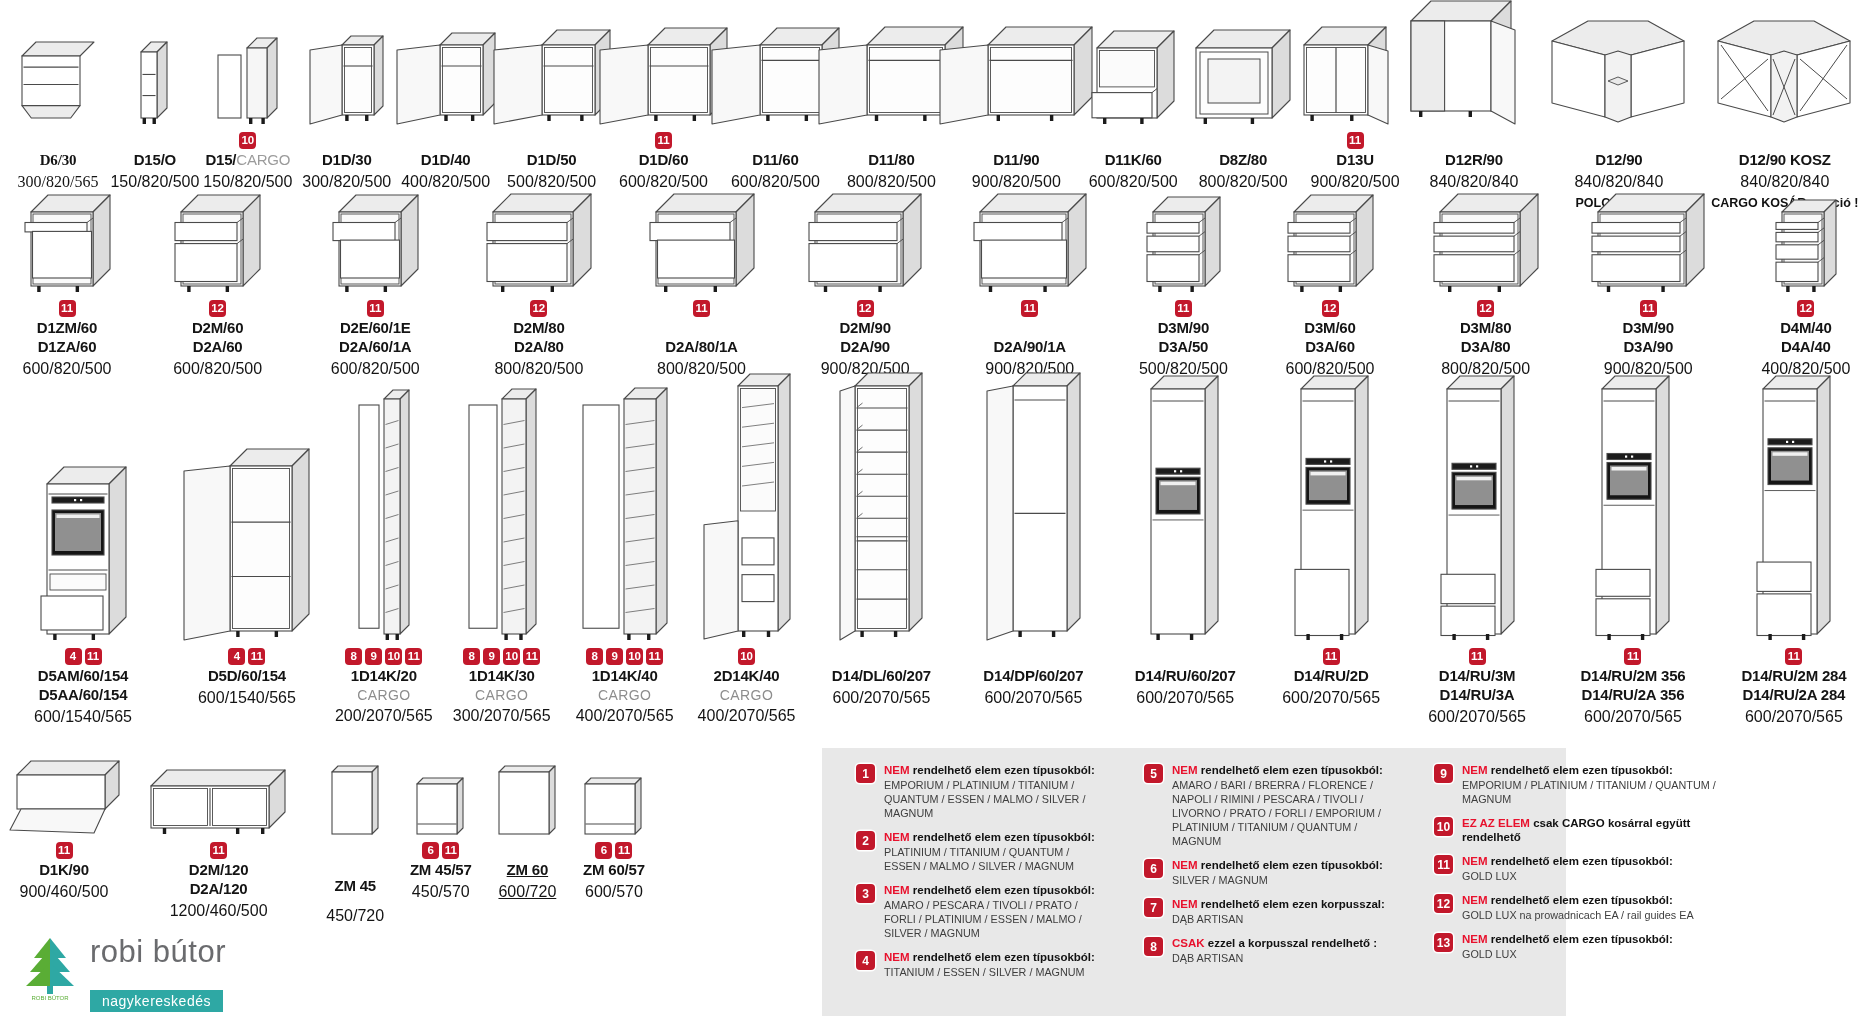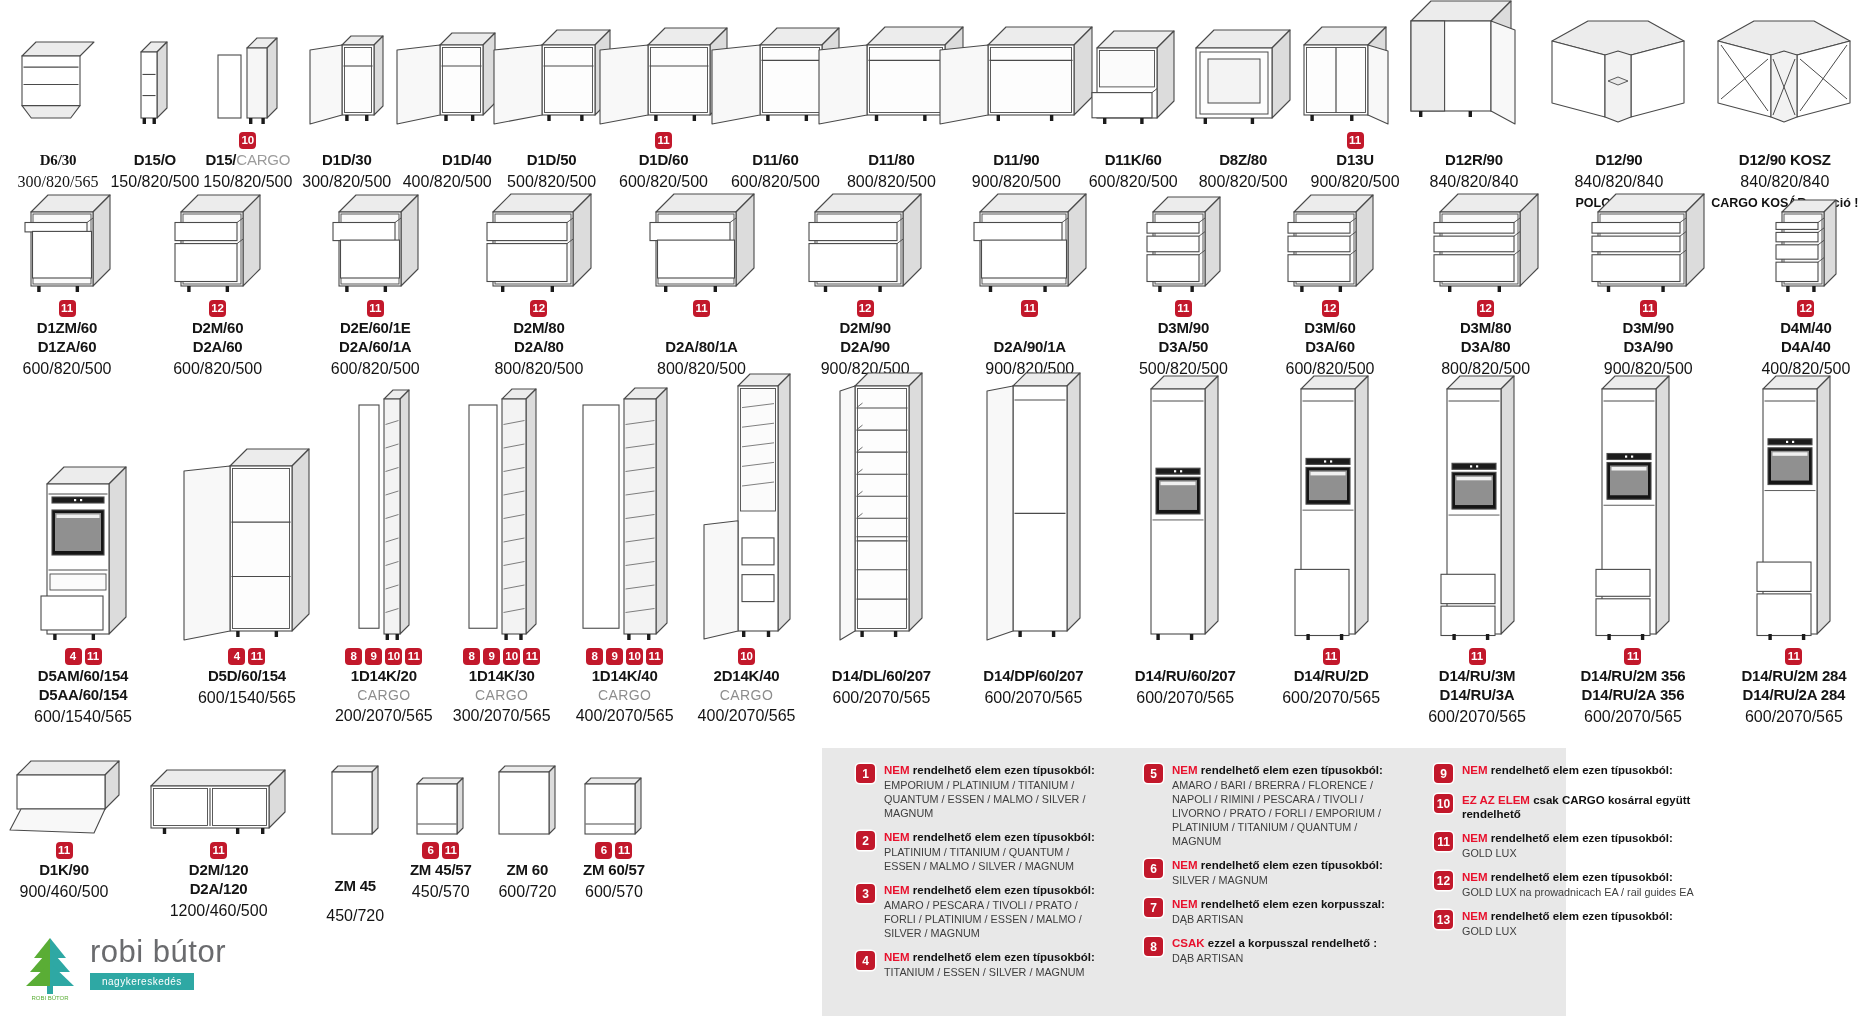--- a/index.html
+++ b/index.html
@@ -28,22 +28,22 @@
   .lcol{position:absolute;top:15px}
   #lcol0{left:34px;width:252px} #lcol1{left:322px;width:260px} #lcol2{left:612px;width:300px}
   .litem{display:flex;gap:9px;margin-bottom:10px;align-items:flex-start}
   .lbadge{flex:0 0 auto;min-width:19px;height:19px;font-size:12px;margin-top:1px;box-shadow:0 0 0 1.5px #fff}
   .ltext{font-size:11.5px;line-height:1.22}
   .lead{color:var(--red,#e8112d);font-weight:bold}
   .lstrong{color:#111;font-weight:bold}
   .lbody{font-size:10.8px;color:#3e3e3e;line-height:1.3;margin-top:1px}
   #logo{position:absolute;left:20px;top:936px;display:flex;align-items:flex-start;gap:10px}
   .l1{font-size:31px;color:#6a6b6e;letter-spacing:.5px;line-height:1.05}
-  .l2{display:inline-block;background:var(--teal,#2ea8a4);color:#fff;font-size:10px;
-      padding:3px 12px;margin-top:4px;letter-spacing:.5px}
+  .l2{display:inline-block;background:var(--teal,#2ea8a4);color:#fff;font-size:14px;
+      padding:3px 12px;margin-top:21px;letter-spacing:.5px}
 </style>
 </head>
 <body>
 
 <div id="page">
   <div id="row1" class="prow">
       <div class="item" style="width: 100px; font-family: Liberation Serif, serif;">
         <div class="draw">
           <svg xmlns="http://www.w3.org/2000/svg" width="75" height="87" viewBox="-1 -1 75 87">
             <polygon points="0.0,14.0 14.0,0.0 72.0,0.0 58.0,14.0" fill="#ececec" stroke="#4a4a4a" stroke-width="1.1" stroke-linejoin="round"></polygon>
@@ -100,21 +100,21 @@
             <line x1="1.5" y1="30" x2="30.5" y2="30" stroke="#4a4a4a" stroke-width="1.1"></line>
             <polygon points="-32.0,14.0 0.0,9.0 0.0,79.0 -32.0,88.0" fill="#f8f8f8" stroke="#4a4a4a" stroke-width="1.1" stroke-linejoin="round"></polygon>
             <rect x="3.2" y="79" width="3.4" height="6" fill="#1b1b1b"></rect>
             <rect x="23.04" y="79" width="3.4" height="6" fill="#1b1b1b"></rect>
           </svg>
         </div>
         <div class="badges"></div>
         <div class="nm"><span>D1D/30</span></div>
         <div class="dims">300/820/500</div>
       </div>
-      <div class="item" style="width: 92px; align-items: flex-end;">
+      <div class="item" style="width: 92px;">
         <div class="draw">
           <svg xmlns="http://www.w3.org/2000/svg" width="102" height="96" viewBox="-45 -1 102 96">
             <polygon points="0.0,12.0 12.0,0.0 55.0,0.0 43.0,12.0" fill="#ececec" stroke="#4a4a4a" stroke-width="1.1" stroke-linejoin="round"></polygon>
             <polygon points="43.0,12.0 55.0,0.0 55.0,70.0 43.0,82.0" fill="#dcdcdc" stroke="#4a4a4a" stroke-width="1.1" stroke-linejoin="round"></polygon>
             <rect x="0" y="12" width="43" height="70" fill="#ffffff" stroke="#4a4a4a" stroke-width="1.1"></rect>
             <rect x="2.5" y="14.5" width="38" height="65" fill="#fdfdfd" stroke="#4a4a4a" stroke-width="0.9"></rect>
             <line x1="1.5" y1="33" x2="41.5" y2="33" stroke="#4a4a4a" stroke-width="1.1"></line>
             <polygon points="-43.0,17.0 0.0,12.0 0.0,82.0 -43.0,91.0" fill="#f8f8f8" stroke="#4a4a4a" stroke-width="1.1" stroke-linejoin="round"></polygon>
             <rect x="4.3" y="82" width="3.4" height="6" fill="#1b1b1b"></rect>
             <rect x="30.959999999999997" y="82" width="3.4" height="6" fill="#1b1b1b"></rect>
@@ -993,21 +993,21 @@
             <line x1="0.5" y1="46" x2="39.5" y2="46" stroke="#4a4a4a" stroke-width="1.1"></line>
           </svg>
         </div>
         <div class="badges">
           <span class="badge">6</span>
           <span class="badge">11</span>
         </div>
         <div class="nm"><span>ZM 45/57</span></div>
         <div class="dims">450/570</div>
       </div>
-      <div class="item" style="width: 74px;">
+      <div class="item" style="width: 74px; text-decoration: underline;">
         <div class="draw">
           <svg xmlns="http://www.w3.org/2000/svg" width="59" height="73" viewBox="-1 -1 59 73">
             <polygon points="0.0,6.0 6.0,0.0 56.0,0.0 50.0,6.0" fill="#ececec" stroke="#4a4a4a" stroke-width="1.1" stroke-linejoin="round"></polygon>
             <polygon points="50.0,6.0 56.0,0.0 56.0,62.0 50.0,68.0" fill="#dcdcdc" stroke="#4a4a4a" stroke-width="1.1" stroke-linejoin="round"></polygon>
             <rect x="0" y="6" width="50" height="62" fill="#ffffff" stroke="#4a4a4a" stroke-width="1.1"></rect>
           </svg>
         </div>
         <div class="badges"></div>
         <div class="nm"><span>ZM 60</span></div>
         <div class="dims">600/720</div>
@@ -1063,21 +1063,21 @@
           <div class="ltext"><span class="lead">NEM</span> <span class="lstrong">rendelhető elem ezen korpusszal:</span><div class="lbody">DĄB ARTISAN</div></div>
         </div>
         <div class="litem">
           <span class="lbadge">8</span>
           <div class="ltext"><span class="lead">CSAK</span> <span class="lstrong">ezzel a korpusszal rendelhető :</span><div class="lbody">DĄB ARTISAN</div></div>
         </div>
       </div>
     <div class="lcol" id="lcol2">
         <div class="litem">
           <span class="lbadge">9</span>
-          <div class="ltext"><span class="lead">NEM</span> <span class="lstrong">rendelhető elem ezen típusokból:</span></div>
+          <div class="ltext"><span class="lead">NEM</span> <span class="lstrong">rendelhető elem ezen típusokból:</span><div class="lbody">EMPORIUM / PLATINIUM / TITANIUM / QUANTUM / MAGNUM</div></div>
         </div>
         <div class="litem">
           <span class="lbadge">10</span>
           <div class="ltext"><span class="lead">EZ AZ ELEM</span> <span class="lstrong">csak CARGO kosárral  együtt rendelhető</span></div>
         </div>
         <div class="litem">
           <span class="lbadge">11</span>
           <div class="ltext"><span class="lead">NEM</span> <span class="lstrong">rendelhető elem ezen típusokból:</span><div class="lbody">GOLD LUX</div></div>
         </div>
         <div class="litem">

